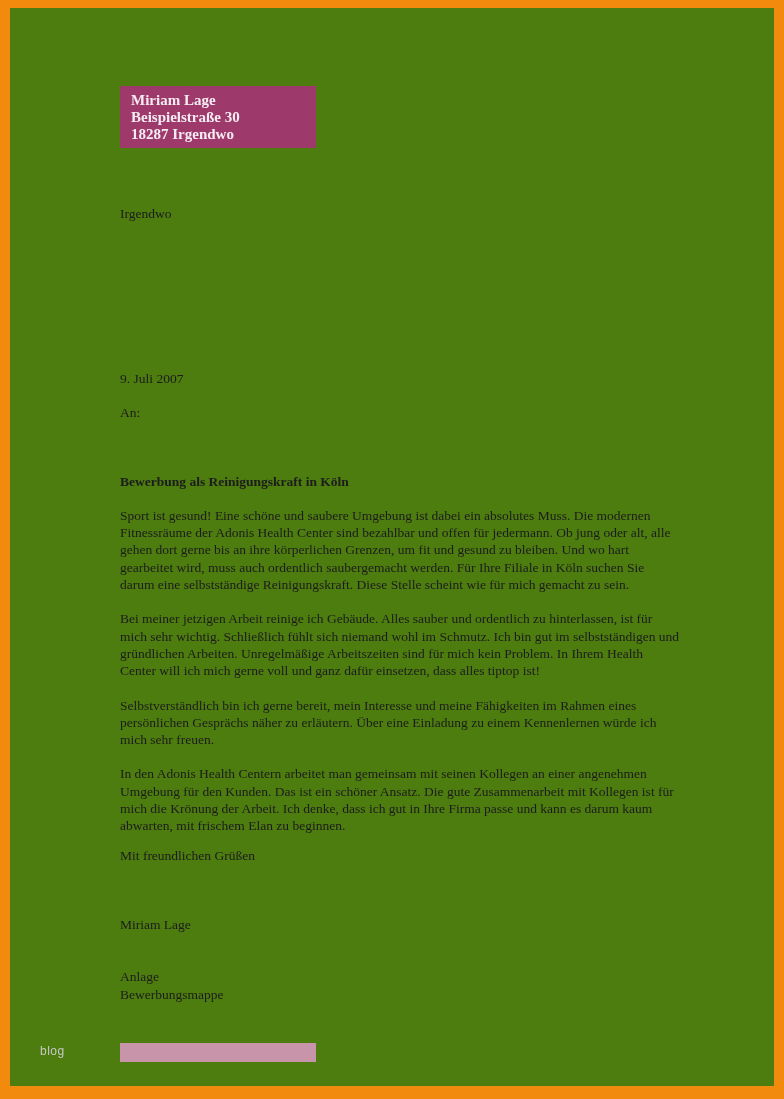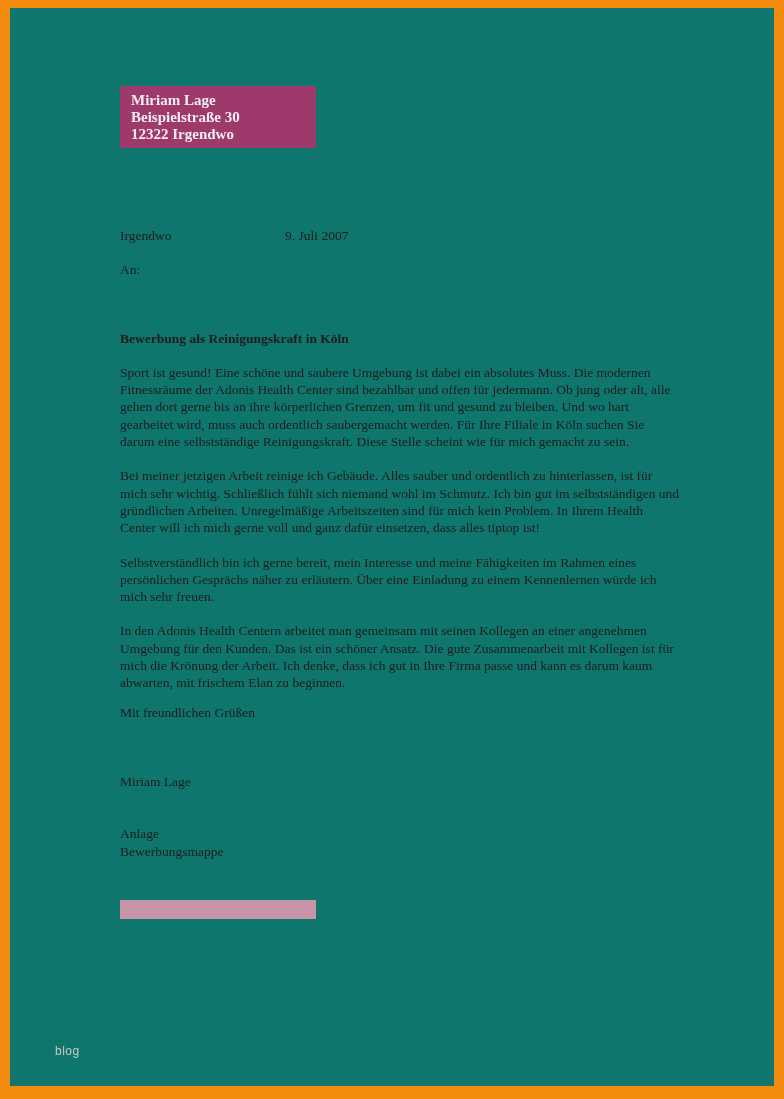--- a/index.html
+++ b/index.html
@@ -12,21 +12,21 @@
     position: relative;
     background: #f28a0d;
     font-family: "Liberation Serif", "DejaVu Serif", serif;
   }
   .page {
     position: absolute;
     left: 10px;
     top: 8px;
     right: 10px;
     bottom: 13px;
-    background: #0f766e;
+    background: #4d7c0f;
     overflow: hidden;
   }
   .content {
     padding: 78px 94px 0 110px;
     font-size: 13.5px;
     line-height: 17.3px;
     color: #1c1c1c;
   }
   .sender-box {
     width: 174px;
@@ -35,21 +35,22 @@
     font-weight: bold;
     font-size: 15px;
     line-height: 17px;
     padding: 6px 11px 5px 11px;
   }
   .meta-row {
     display: flex;
     align-items: flex-start;
   }
   .meta-row.first {
-    margin-top: 79px;
+    margin-top: 57px;
+    flex-direction: column;
   }
   .meta-row.second {
     margin-top: 17px;
     align-items: flex-end;
   }
   .meta-label {
     width: 165px;
     flex: 0 0 165px;
   }
   .recipient-lines div {
@@ -75,38 +76,38 @@
     margin-top: 35px;
   }
   .footer-bar {
     width: 196px;
     height: 19px;
     margin-top: 40px;
     background: #c894aa;
   }
   .watermark {
     position: absolute;
-    left: 45px;
+    left: 30px;
     bottom: 28px;
     font-family: "Liberation Sans", "DejaVu Sans", sans-serif;
     font-size: 12px;
     color: #c9c9c9;
     letter-spacing: 0.5px;
   }
 </style>
 </head>
 <body>
 
 <div class="page">
   <div class="content">
 
     <div class="sender-box">
       <div>Miriam Lage</div>
       <div>Beispielstraße 30</div>
-      <div>12322 Irgendwo</div>
+      <div>18287 Irgendwo</div>
     </div>
 
     <div class="meta-row first">
       <div class="meta-label">Irgendwo</div>
       <div>9. Juli 2007</div>
     </div>
 
     <div class="meta-row second">
       <div class="meta-label">An:</div>
     </div>

